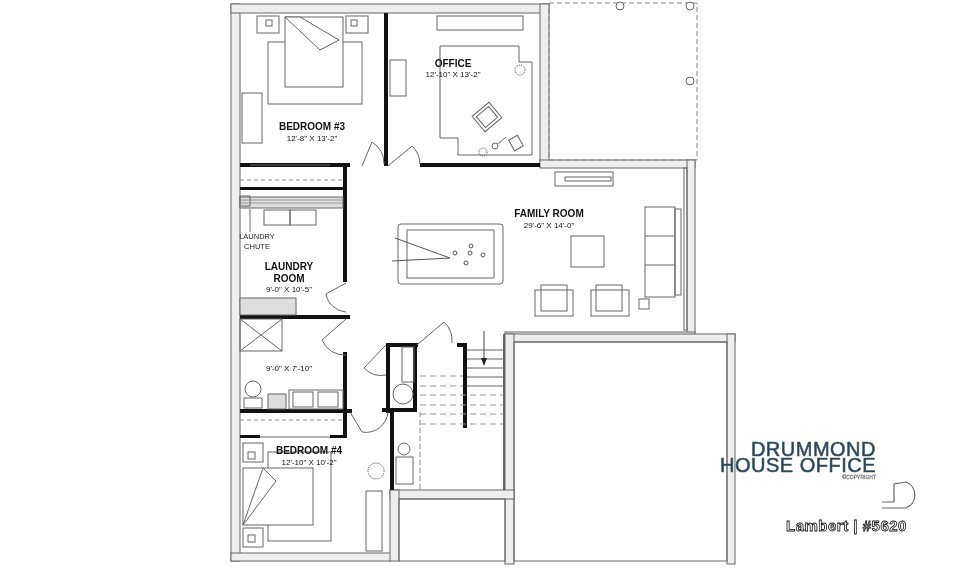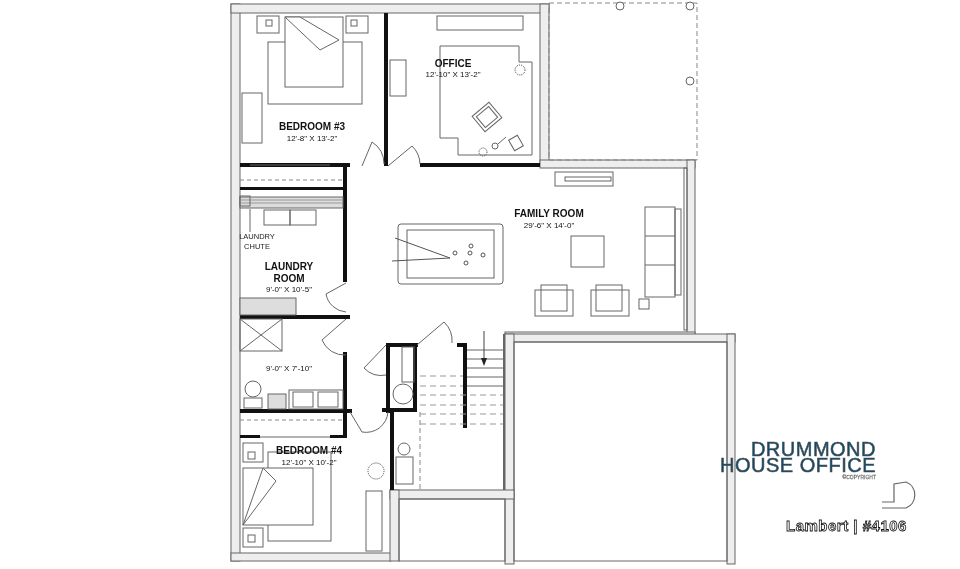--- a/index.html
+++ b/index.html
@@ -203,13 +203,13 @@
 </svg>
 
 <div class="logo">
   <div class="l1">DRUMMOND</div>
   <div class="l2">HOUSE OFFICE</div>
   <div class="l3">©COPYRIGHT</div>
 </div>
 <svg class="logo-mark" width="40" height="40" viewBox="0 0 40 40">
   <path d="M2 32 L14 32 L14 14 L26 12 A14 14 0 0 1 26 38 L2 38" fill="none" stroke="#666" stroke-width="1.2"></path>
 </svg>
-<div class="plan-name">Lambert | #4106</div>
+<div class="plan-name">Lambert | #5620</div>
 
 </body></html>

